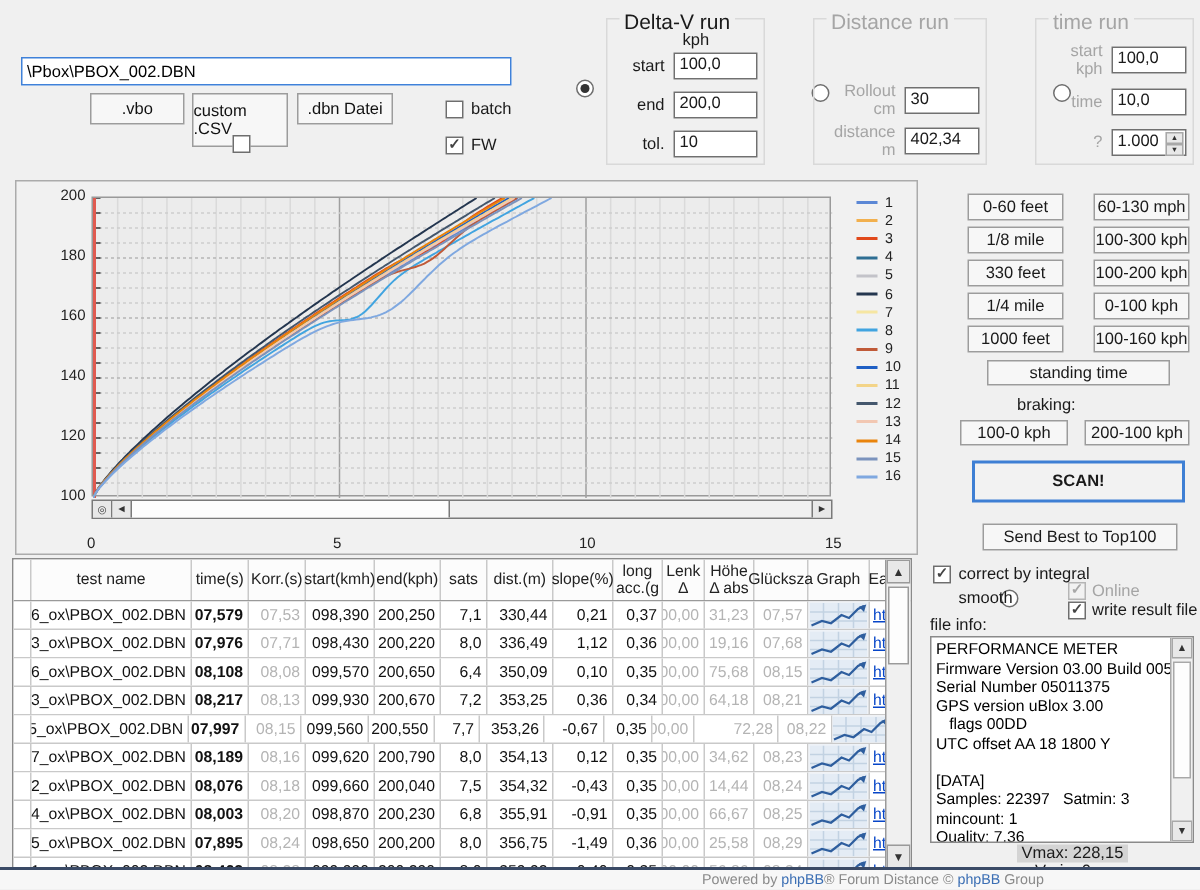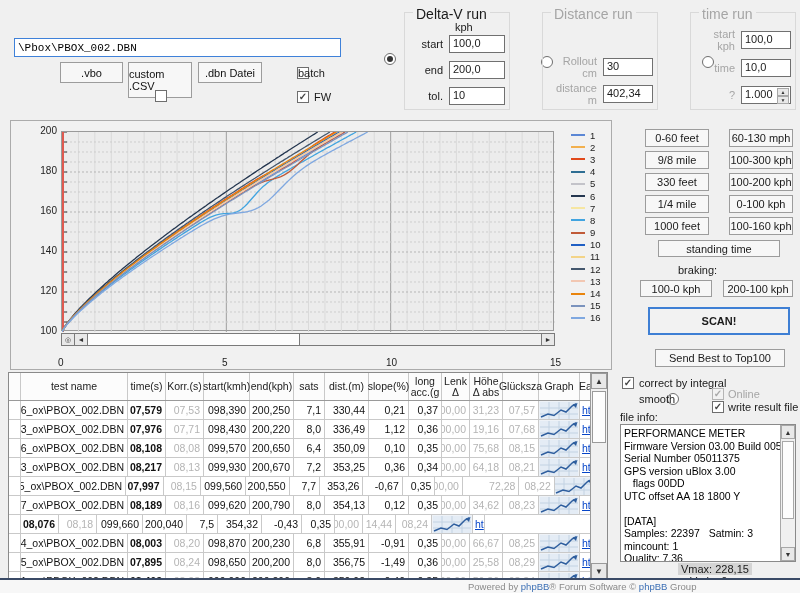--- a/index.html
+++ b/index.html
@@ -2,21 +2,21 @@
 <html><head>
 <meta charset="utf-8">
 <style>
   * { margin:0; padding:0; box-sizing:border-box; }
   html,body { width:800px; height:593px; }
   body { font-family:"Liberation Sans", sans-serif; font-size:11px; color:#1a1a1a; background:#f0f0f0; overflow:hidden; }
   #app { position:relative; width:800px; height:593px; background:#f0f0f0; overflow:hidden; }
   .abs { position:absolute; }
 
   
-  .tbox { background:#fff; border:1px solid #707070; padding:1px 3px; font-size:11px; line-height:15px; color:#000;font-family:Liberation Mono, monospace; }
+  .tbox { background:#fff; border:1px solid #707070; padding:1px 3px; font-size:11px; line-height:15px; color:#000; }
   .btn { background:#f7f7f7; border:1px solid #9c9c9c; font-size:11px; color:#111; display:flex; align-items:center; justify-content:center; cursor:default; }
   .chk { width:12px; height:12px; background:#fff; border:1px solid #6e6e6e; display:inline-flex; align-items:center; justify-content:center; font-size:10px; line-height:10px; }
   .chk.checked::after { content:"✓"; color:#444; font-weight:bold; }
   .chk.disabled { border-color:#b5b5b5; background:#f2f2f2; }
   .chk.disabled::after { color:#a8a8a8; }
   .radio { width:12px; height:12px; border:1px solid #6e6e6e; border-radius:50%; background:#fff; display:inline-block; position:relative; }
   .radio.sel::after { content:""; position:absolute; left:2px; top:2px; width:6px; height:6px; border-radius:50%; background:#333; }
   .grp { position:absolute; border:1px solid #d9d9d9; }
   .grp-title { position:absolute; top:-7px; left:8px; background:#f0f0f0; padding:0 3px; font-size:14px; }
   .gray { color:#a5a5a5; }
@@ -86,21 +86,21 @@
 
   
   <input class="tbox abs" style="left: 14px; top: 38px; width: 327px; height: 19px; border: 1px solid rgb(63, 129, 217);" value="\Pbox\PBOX_002.DBN">
 
   <div class="btn abs" style="left:60px; top:62px; width:63px; height:21px;">.vbo</div>
   <div class="btn abs" style="left:128px; top:62px; width:64px; height:36px;">custom .CSV</div>
   <div class="btn abs" style="left:198px; top:62px; width:64px; height:21px;">.dbn Datei</div>
   <span class="chk abs" style="left:155px; top:90px;"></span>
 
   <span class="chk abs" style="left:297px; top:67px;"></span>
-  <span class="lbl abs" style="left:298px; top:67px;">batch</span>
+  <span class="lbl abs" style="left:314px; top:67px;">batch</span>
   <span class="chk checked abs" style="left:297px; top:91px;"></span>
   <span class="lbl abs" style="left:314px; top:91px;">FW</span>
 
   <span class="radio sel abs" style="left:384px; top:53px;"></span>
 
   
   <div class="grp" style="left:404px; top:12px; width:106px; height:98px;">
     <span class="grp-title">Delta-V run</span>
     <span class="lbl abs" style="left:50px; top:8px;">kph</span>
     <div class="grow" style="left:6px; top:22px; width:96px;">
@@ -333,21 +333,21 @@
         <div class="leg-item">
           <span class="leg-sw" style="background: rgb(127, 168, 224);"></span>
           <span class="leg-tx">16</span>
         </div>
       </div>
   </div>
 
   
   <div class="rbtn" style="left:645px; top:129px; width:64px; height:18px;">0-60 feet</div>
   <div class="rbtn" style="left:729px; top:129px; width:64px; height:18px;">60-130 mph</div>
-  <div class="rbtn" style="left:645px; top:151px; width:64px; height:18px;">9/8 mile</div>
+  <div class="rbtn" style="left:645px; top:151px; width:64px; height:18px;">1/8 mile</div>
   <div class="rbtn" style="left:729px; top:151px; width:64px; height:18px;">100-300 kph</div>
   <div class="rbtn" style="left:645px; top:173px; width:64px; height:18px;">330 feet</div>
   <div class="rbtn" style="left:729px; top:173px; width:64px; height:18px;">100-200 kph</div>
   <div class="rbtn" style="left:645px; top:195px; width:64px; height:18px;">1/4 mile</div>
   <div class="rbtn" style="left:729px; top:195px; width:64px; height:18px;">0-100 kph</div>
   <div class="rbtn" style="left:645px; top:217px; width:64px; height:18px;">1000 feet</div>
   <div class="rbtn" style="left:729px; top:217px; width:64px; height:18px;">100-160 kph</div>
   <div class="rbtn" style="left:658px; top:240px; width:122px; height:17px;">standing time</div>
   <div class="abs lbl" style="left:678px; top:264px;">braking:</div>
   <div class="rbtn" style="left:640px; top:280px; width:72px; height:17px;">100-0 kph</div>
@@ -529,20 +529,21 @@
               <polyline points="1,15 8,12 14,13.5 21,8 26,10 32,4 36,2" fill="none" stroke="#2e5e9e" stroke-width="1.5"></polyline>
               <path d="M36,6 L37.5,1 L32.5,2.5 Z" fill="#2e5e9e"></path>
             </svg>
           </div>
           <div class="tc eac" style="width: 12px;">
             <a href="#">ht</a>
           </div>
         </div>
         <div class="trow">
           <div class="tc" style="width: 12px;"></div>
+          <div class="tc" style="width: 107px;">2_ox\PBOX_002.DBN</div>
           <div class="tc bold" style="width: 38px;">08,076</div>
           <div class="tc dim" style="width: 38px;">08,18</div>
           <div class="tc" style="width: 46px;">099,660</div>
           <div class="tc" style="width: 44px;">200,040</div>
           <div class="tc" style="width: 31px;">7,5</div>
           <div class="tc" style="width: 44px;">354,32</div>
           <div class="tc" style="width: 40px;">-0,43</div>
           <div class="tc" style="width: 33px;">0,35</div>
           <div class="tc dim" style="width: 28px;">00,00</div>
           <div class="tc dim" style="width: 33px;">14,44</div>
@@ -675,17 +676,17 @@
       <div class="fis-btn" style="bottom:0;">▼</div>
     </div>
   </div>
   <span class="abs" id="vmax" style="left:678px; top:563px;">Vmax: 228,15</span>
   <span class="abs" id="vmin" style="left:690px; top:575px;">Vmin: 0</span>
 
   
   <div class="abs" id="footer-line"></div>
   <div class="abs" id="footer">
     <span class="ft">
-      <span>Powered by </span><span class="brand">phpBB</span><span>® Forum Software © </span><span class="brand">phpBB</span><span> Group</span>
+      <span>Powered by </span><span class="brand">phpBB</span><span>® Forum Distance © </span><span class="brand">phpBB</span><span> Group</span>
     </span>
   </div>
 
 </div>
 
 </body></html>

